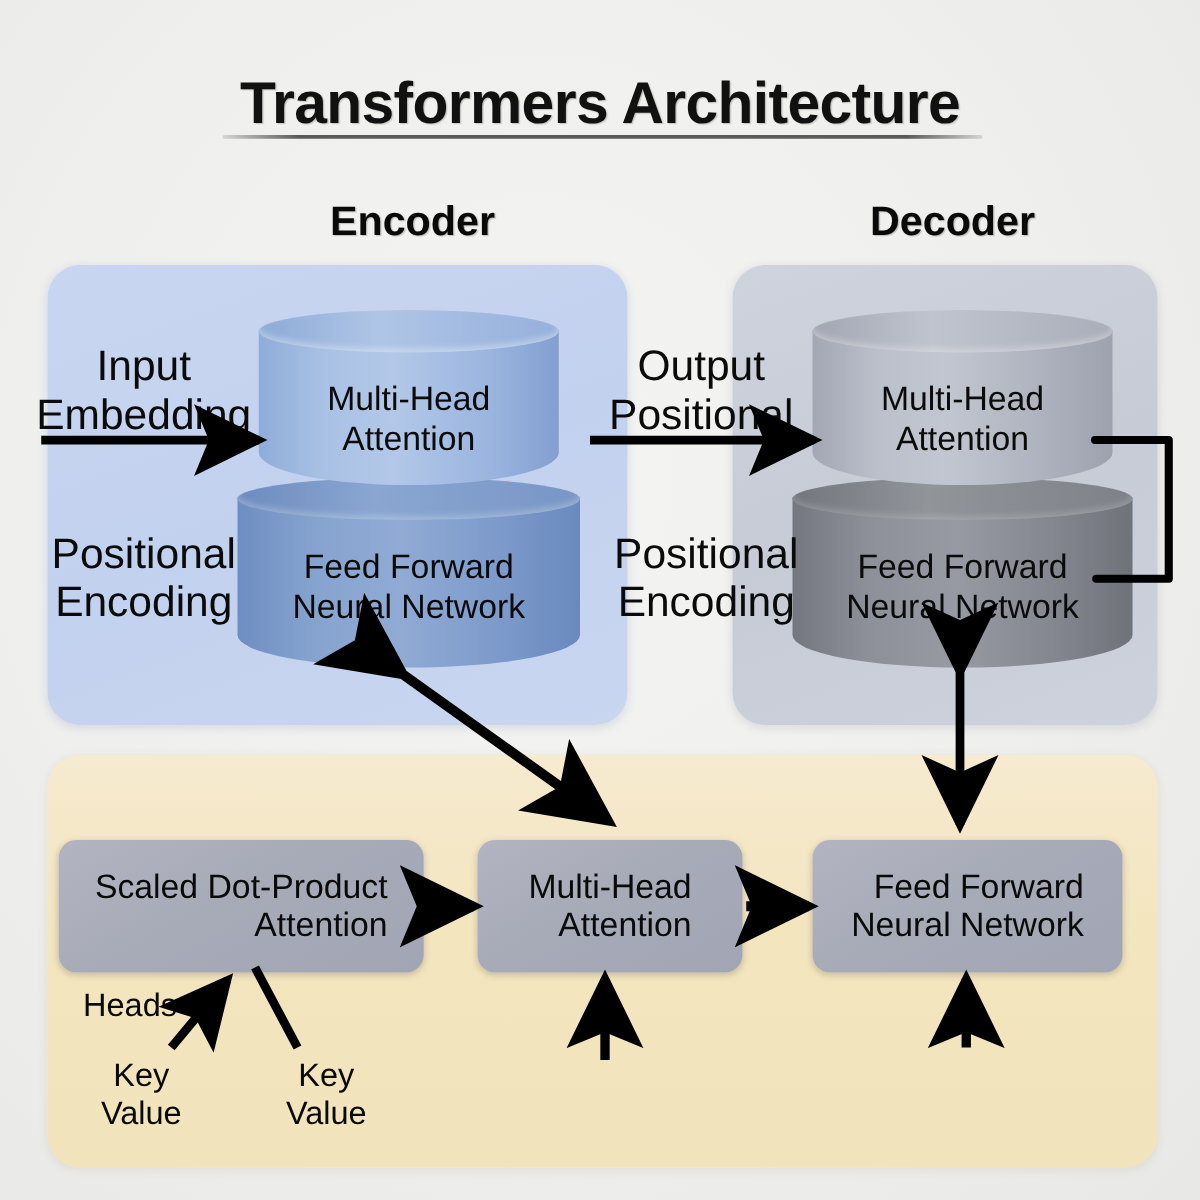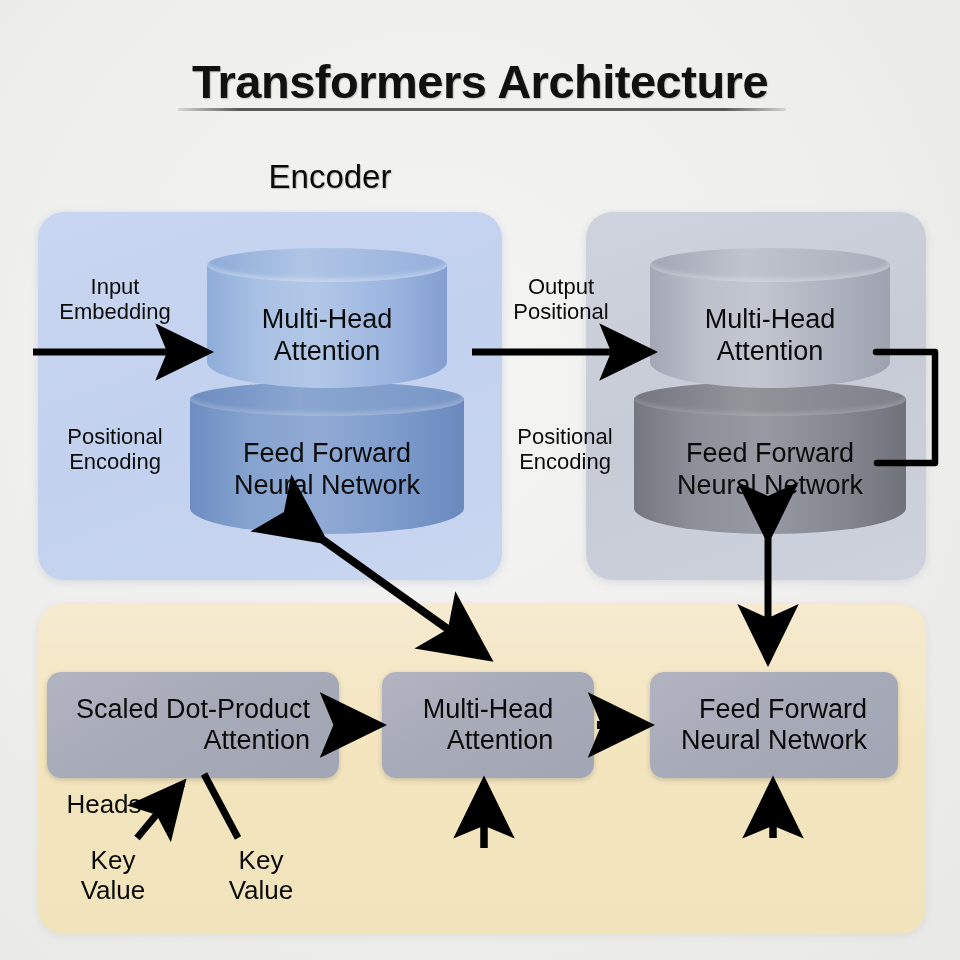--- a/index.html
+++ b/index.html
@@ -15,21 +15,21 @@
     position:absolute;left:0;top:54px;width:960px;text-align:center;
     font-size:47px;font-weight:700;color:#111;letter-spacing:-.5px;
     text-shadow:1px 1px 1px rgba(0,0,0,.20);
   }
   .title-rule{
     position:absolute;left:178px;top:108px;width:608px;height:3px;
     background:linear-gradient(90deg,rgba(60,60,60,.15),rgba(40,40,40,.75) 10%,rgba(40,40,40,.75) 90%,rgba(60,60,60,.15));
     border-radius:2px;
   }
   .section-label{
-    position:absolute;font-size:33px;font-weight:400;color:#0a0a0a;
+    position:absolute;font-size:33px;font-weight:700;color:#0a0a0a;
     text-shadow:1px 1px 1px rgba(0,0,0,.22);white-space:nowrap;
   }
 
   
   .panel{position:absolute;border-radius:26px;}
   #encoder-panel{
     left:38px;top:212px;width:464px;height:368px;
     background:linear-gradient(160deg,#c9d6f1 0%,#c2d1ee 50%,#c9d6f0 100%);
     box-shadow:0 2px 8px rgba(90,110,160,.18);
   }
@@ -76,21 +76,21 @@
     box-shadow:inset 0 -3px 5px rgba(255,255,255,.30);}
   #dec-mha .txt{top:56px;}
   #dec-ffn{left:634px;top:382px;width:272px;height:152px;z-index:2;}
   #dec-ffn .body{background:linear-gradient(90deg,#74777f 0%,#8d9098 22%,#979aa3 48%,#83868f 78%,#6f7279 100%);}
   #dec-ffn .top{background:linear-gradient(90deg,#73767e 0%,#919499 40%,#7e8188 100%);
     box-shadow:inset 0 -3px 5px rgba(255,255,255,.18);}
   #dec-ffn .txt{top:56px;}
 
   
   .side-label{
-    position:absolute;text-align:center;font-size:22px;font-weight:500;
+    position:absolute;text-align:center;font-size:34px;font-weight:500;
     line-height:1.14;color:#0b0b0b;white-space:pre-line;z-index:5;
   }
 
   
   .gbox{
     position:absolute;border-radius:14px;z-index:4;
     background:linear-gradient(150deg,#b2b5c1 0%,#a7aab7 45%,#a2a5b3 100%);
     box-shadow:0 2px 5px rgba(80,80,95,.28);
     display:flex;align-items:center;justify-content:center;
   }
@@ -112,20 +112,21 @@
 </style>
 </head>
 <body>
 
 <div id="stage">
 
   <div class="title">Transformers Architecture</div>
   <div class="title-rule"></div>
 
   <div class="section-label" style="left:244px;top:158px;width:172px;text-align:center;">Encoder</div>
+  <div class="section-label" style="left:676px;top:158px;width:172px;text-align:center;">Decoder</div>
 
   <div class="panel" id="encoder-panel"></div>
   <div class="panel" id="decoder-panel"></div>
   <div class="panel" id="attention-panel"></div>
 
   <div class="cyl" id="enc-ffn">
     <div class="body"></div>
     <div class="top"></div>
     <div class="txt">Feed Forward
 Neural Network</div>

